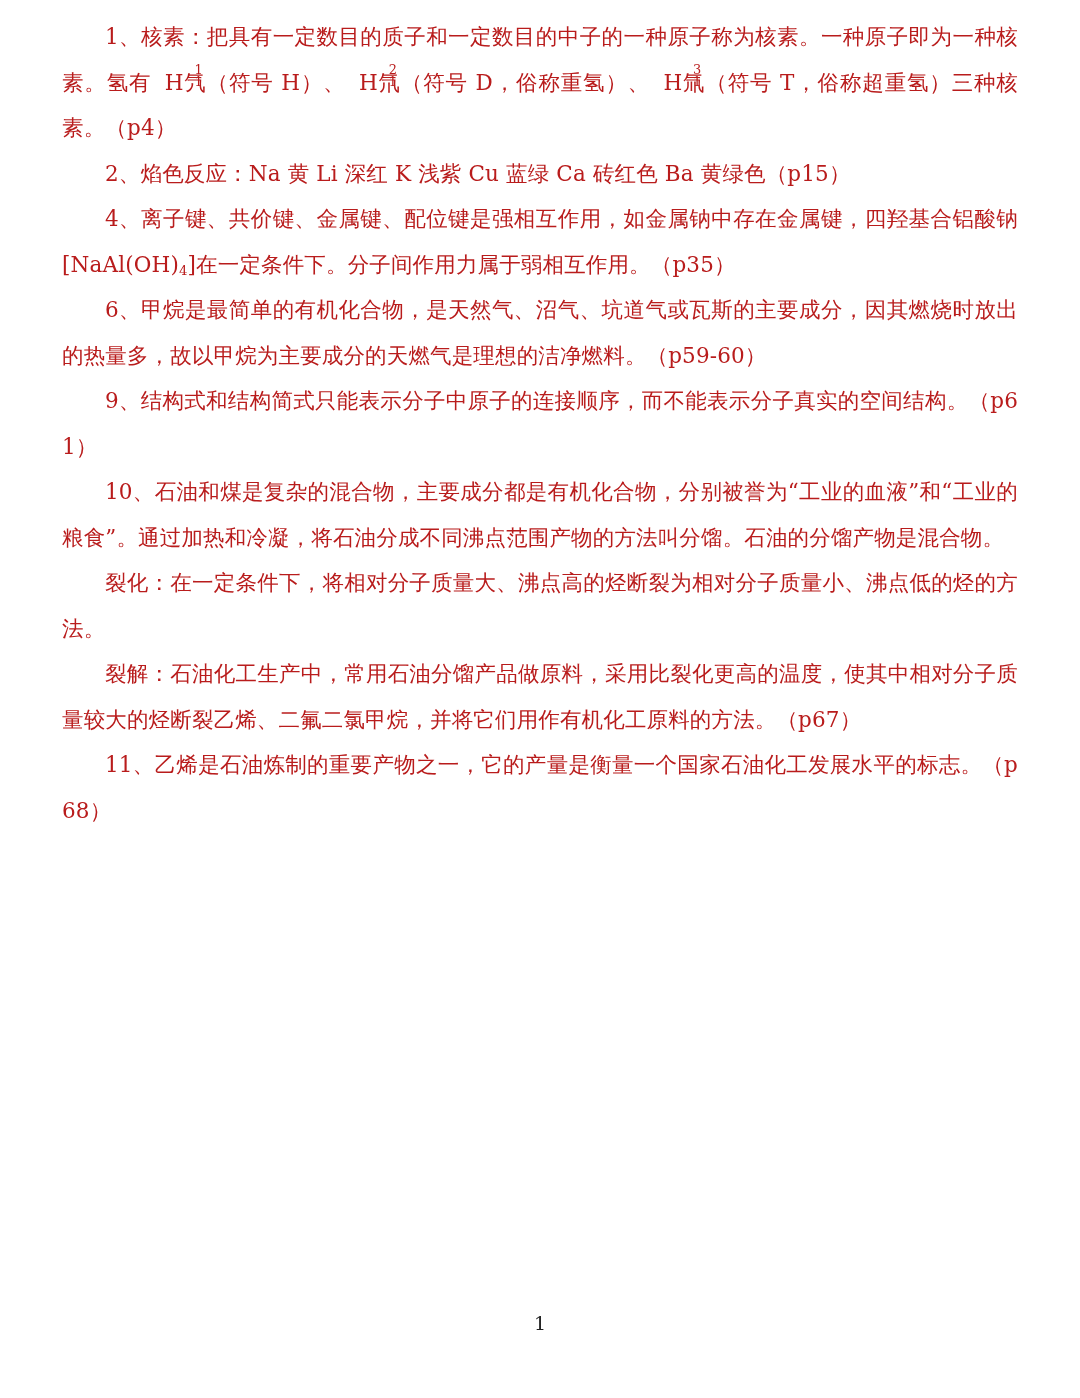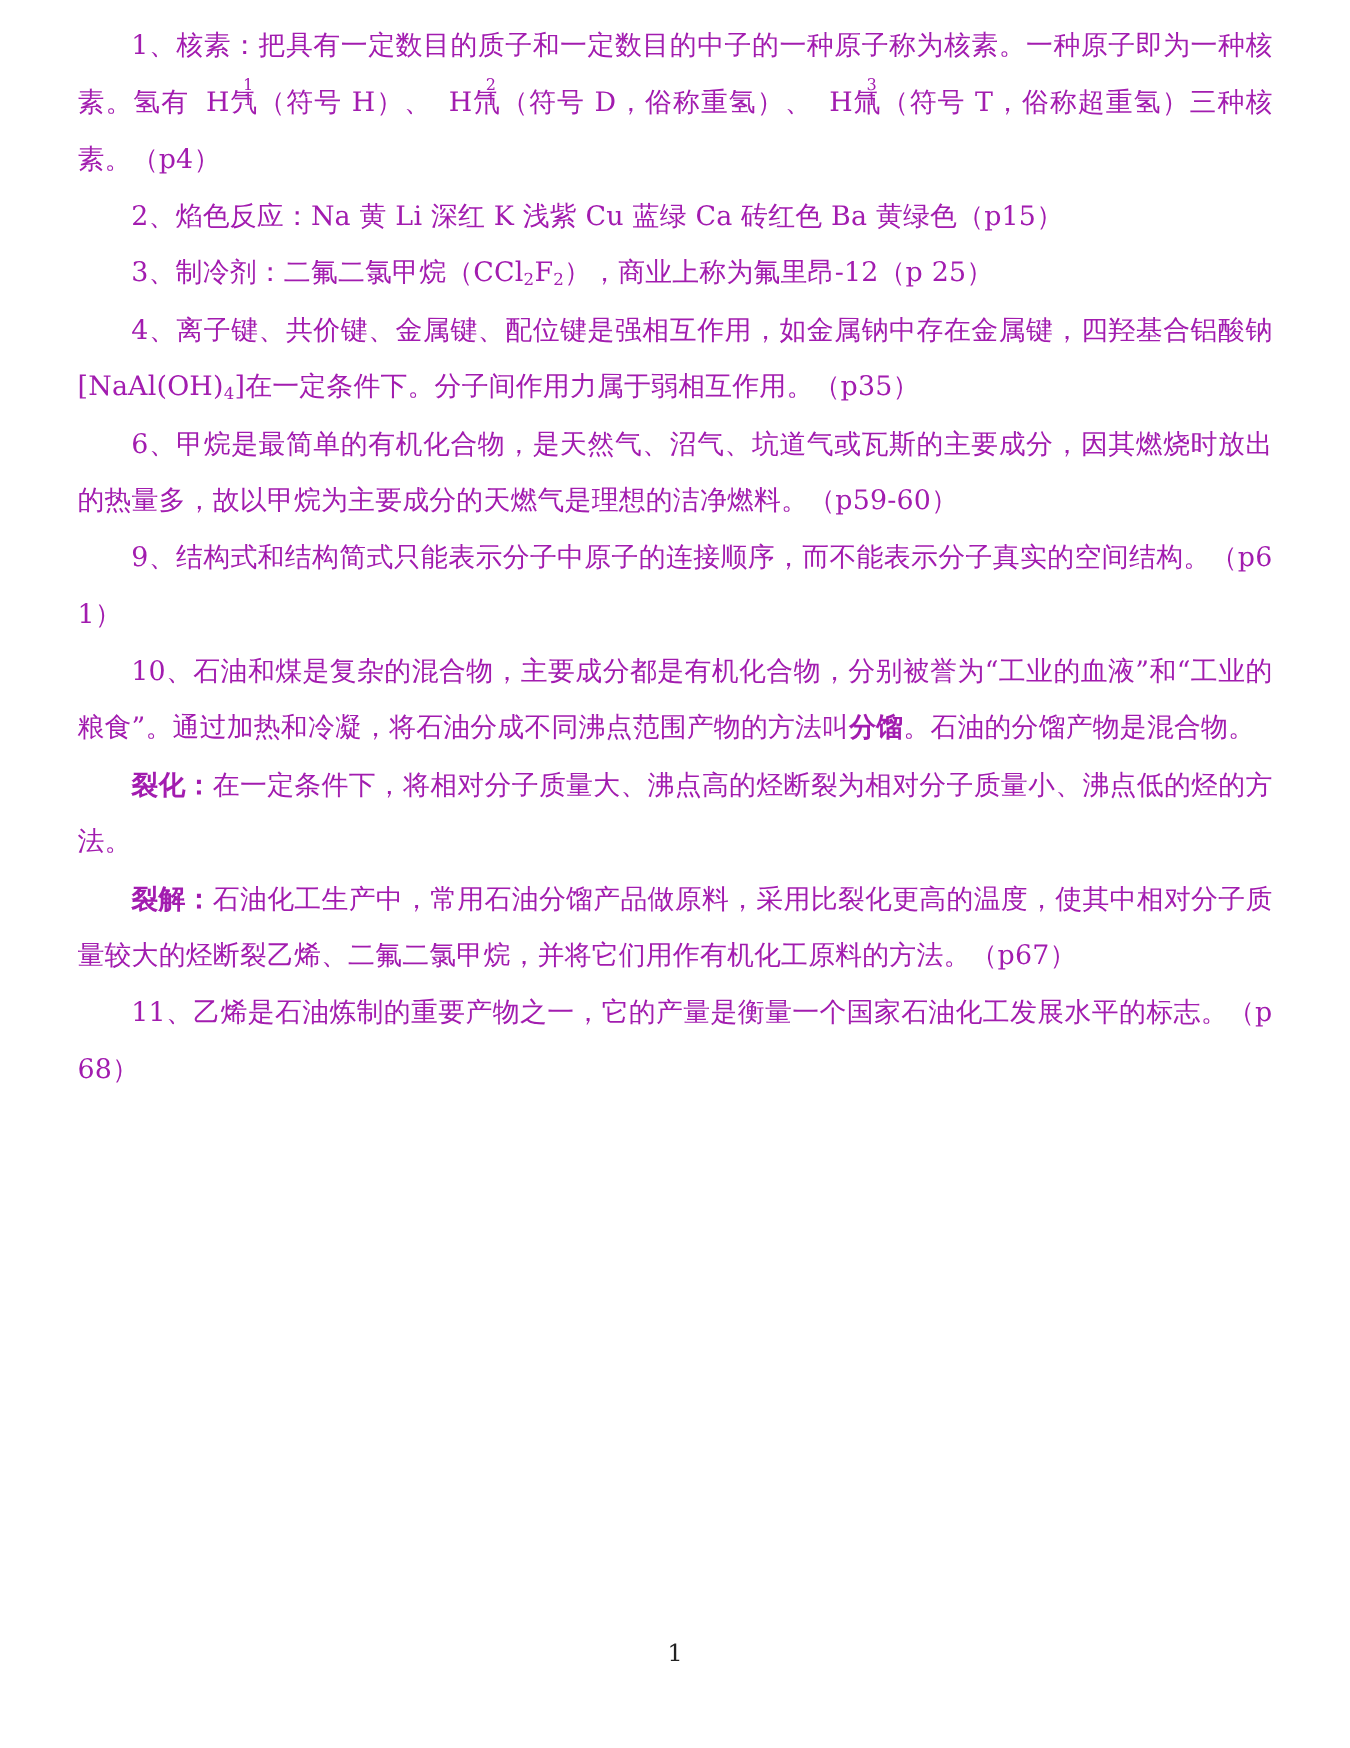--- a/index.html
+++ b/index.html
@@ -31,25 +31,25 @@
   }
   p.para {
     margin: 0 0 0 0;
     padding: 0;
     font-size: 21.5px;
     line-height: 45.5px;
     text-align: justify;
     text-justify: inter-ideograph;
     text-indent: 43px;
     letter-spacing: 0.15px;
-    color: #a21caf;
+    color: #b91c1c;
     word-break: break-all;
   }
   .bold-term {
-    font-weight: 700;
+    font-weight: 400;
   }
   sub {
     font-size: 0.62em;
     vertical-align: -0.25em;
     line-height: 0;
   }
   .isotope {
     display: inline-block;
     position: relative;
     width: 0.62em;
@@ -85,21 +85,20 @@
 </head>
 <body>
 
 <div id="page">
   <div class="body-text">
 
     <p class="para"><span>1、核素：把具有一定数目的质子和一定数目的中子的一种原子称为核素。一种原子即为一种核素。氢有</span><span class="isotope"><span class="mass">1</span><span class="atomic">1</span></span><span>H</span><span>氕</span><span>（符号 H）</span><span>、</span><span class="isotope"><span class="mass">2</span><span class="atomic">1</span></span><span>H</span><span>氘</span><span>（符号 D，俗称重氢）</span><span>、</span><span class="isotope"><span class="mass">3</span><span class="atomic">1</span></span><span>H</span><span>氚</span><span>（符号 T，俗称超重氢）</span><span>三种核素。</span><span>（p4）</span></p>
 
     <p class="para">2、焰色反应：Na 黄 Li 深红  K 浅紫 Cu 蓝绿 Ca 砖红色 Ba 黄绿色（p15）</p>
 
-    <p class="para"><span>3、制冷剂：二氟二氯甲烷（CCl</span><sub>2</sub><span>F</span><sub>2</sub><span>），商业上称为氟里昂-12（p 25）</span></p>
 
     <p class="para"><span>4、离子键、共价键、金属键、配位键是强相互作用，如金属钠中存在金属键，四羟基合铝酸钠[NaAl(OH)</span><sub>4</sub><span>]在一定条件下。分子间作用力属于弱相互作用。（p35）</span></p>
 
 
     <p class="para">6、甲烷是最简单的有机化合物，是天然气、沼气、坑道气或瓦斯的主要成分，因其燃烧时放出的热量多，故以甲烷为主要成分的天燃气是理想的洁净燃料。（p59-60）</p>
 
 
 
     <p class="para">9、结构式和结构简式只能表示分子中原子的连接顺序，而不能表示分子真实的空间结构。（p61）</p>
 

